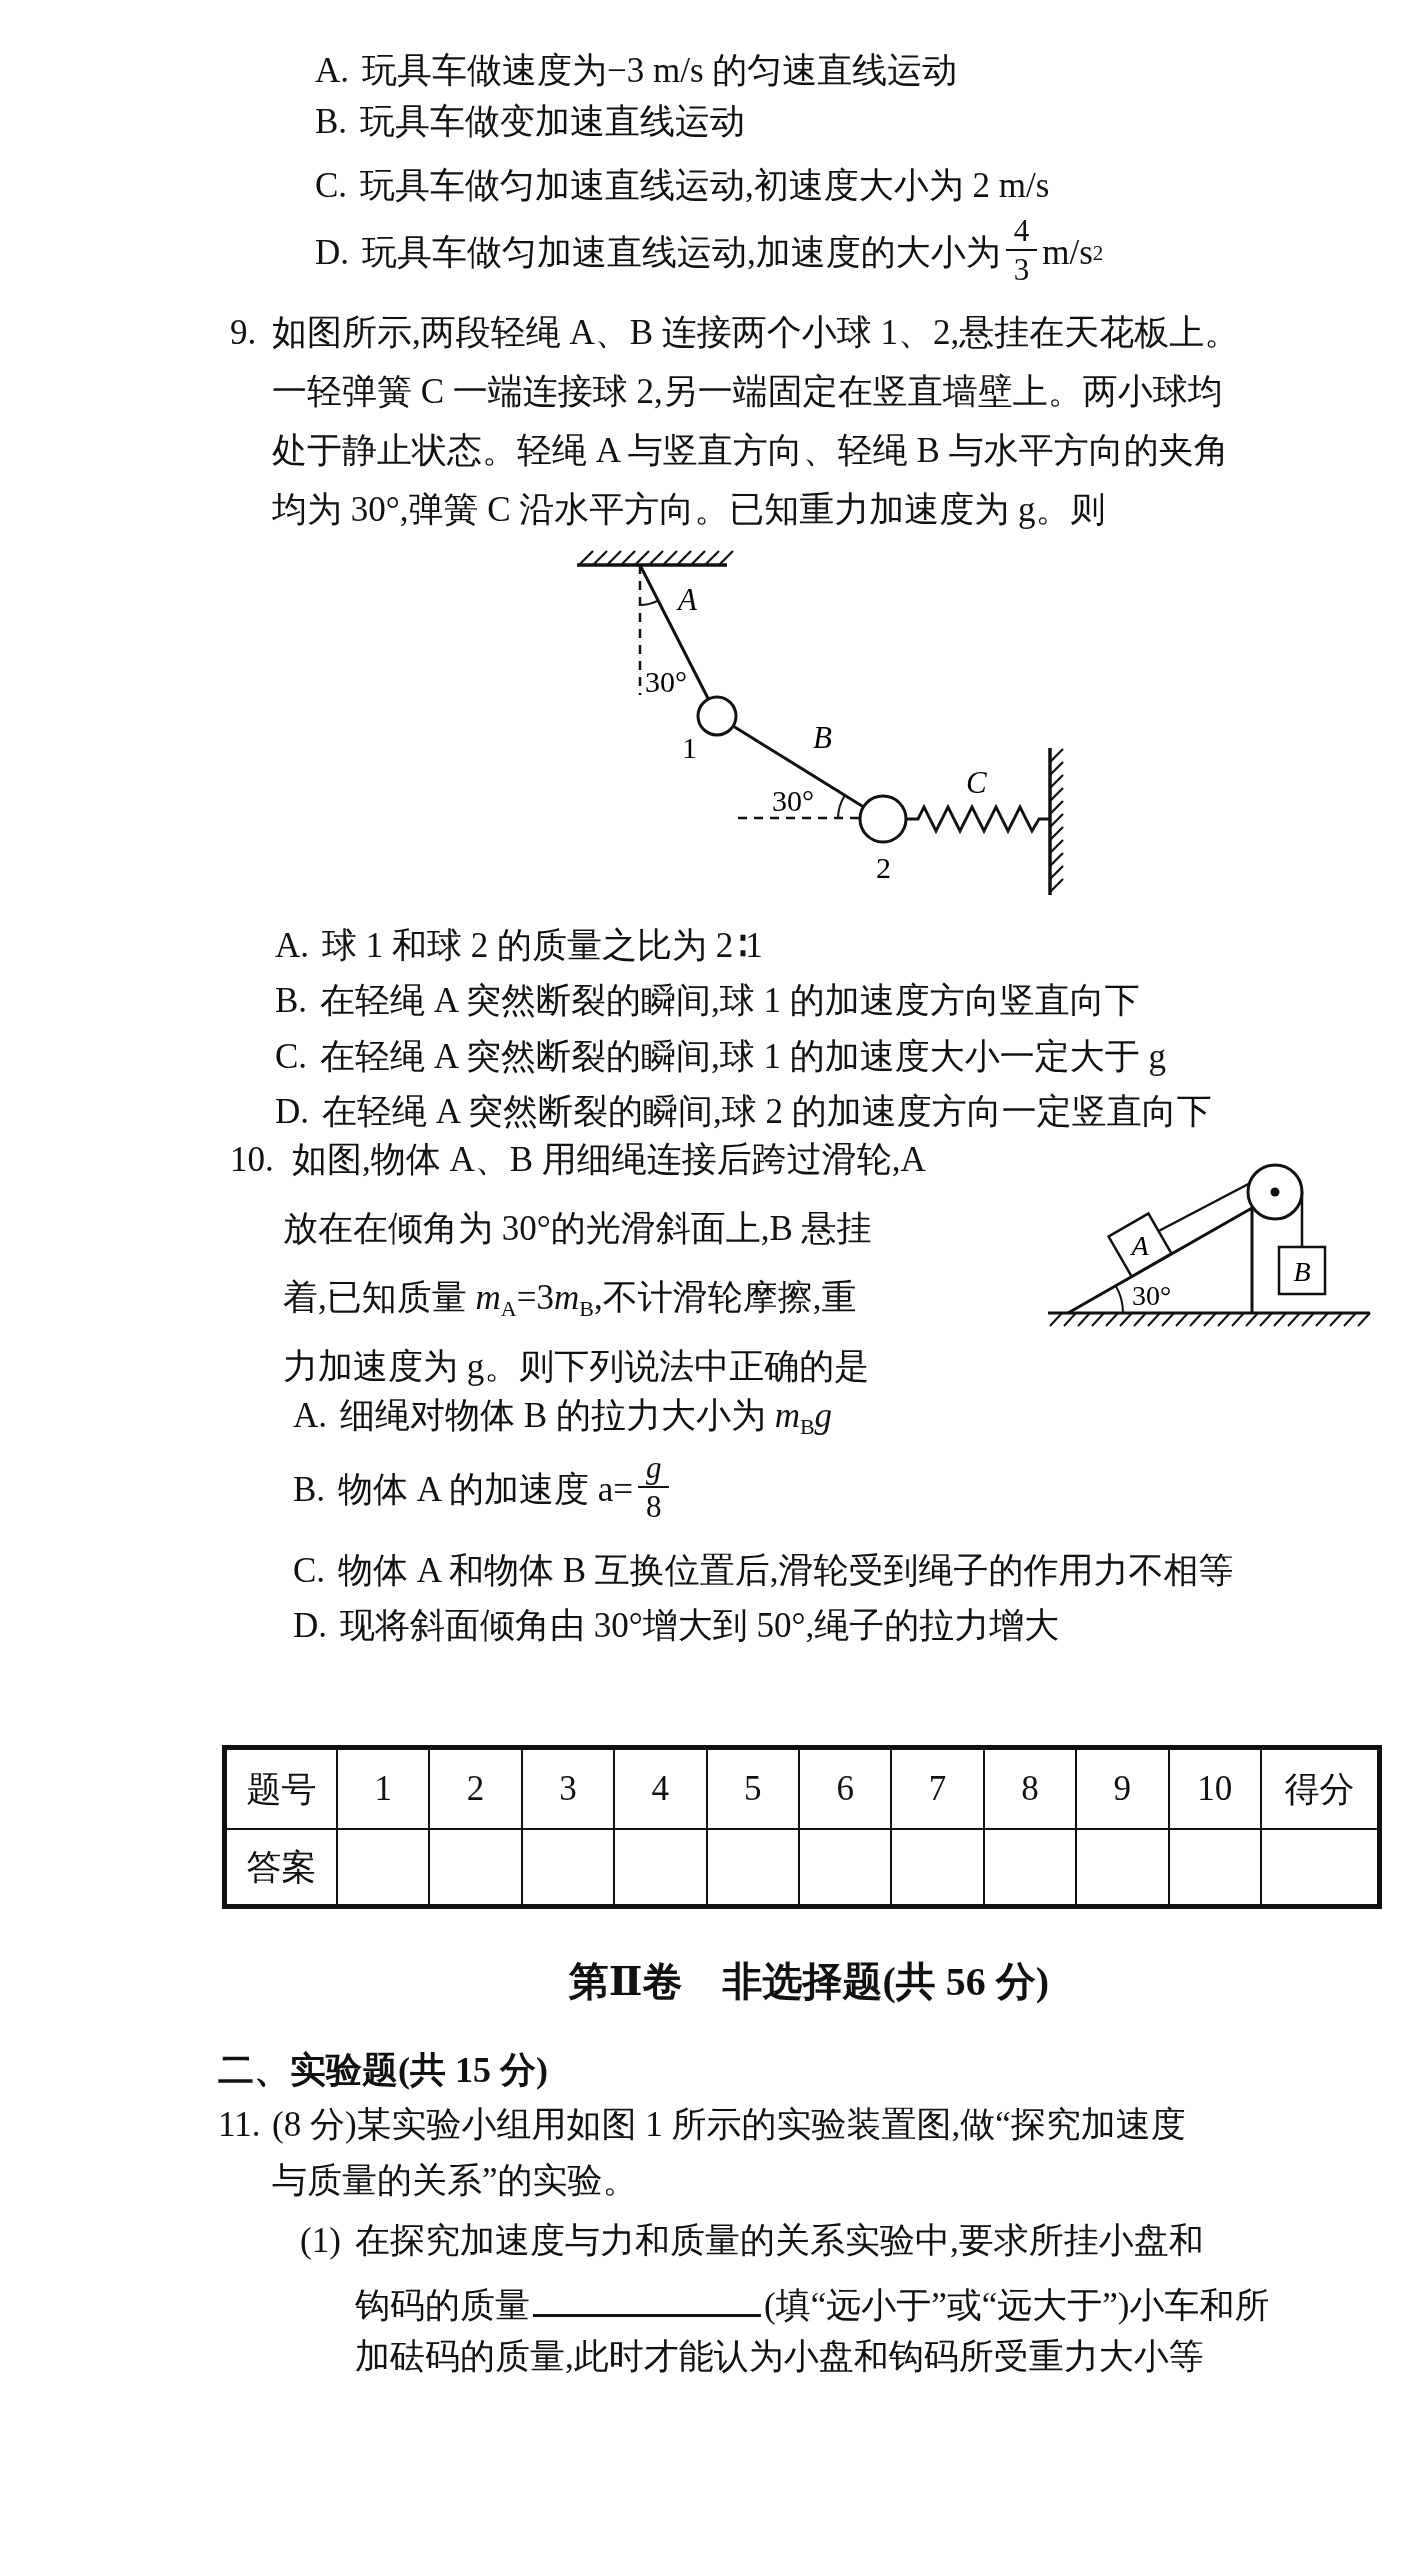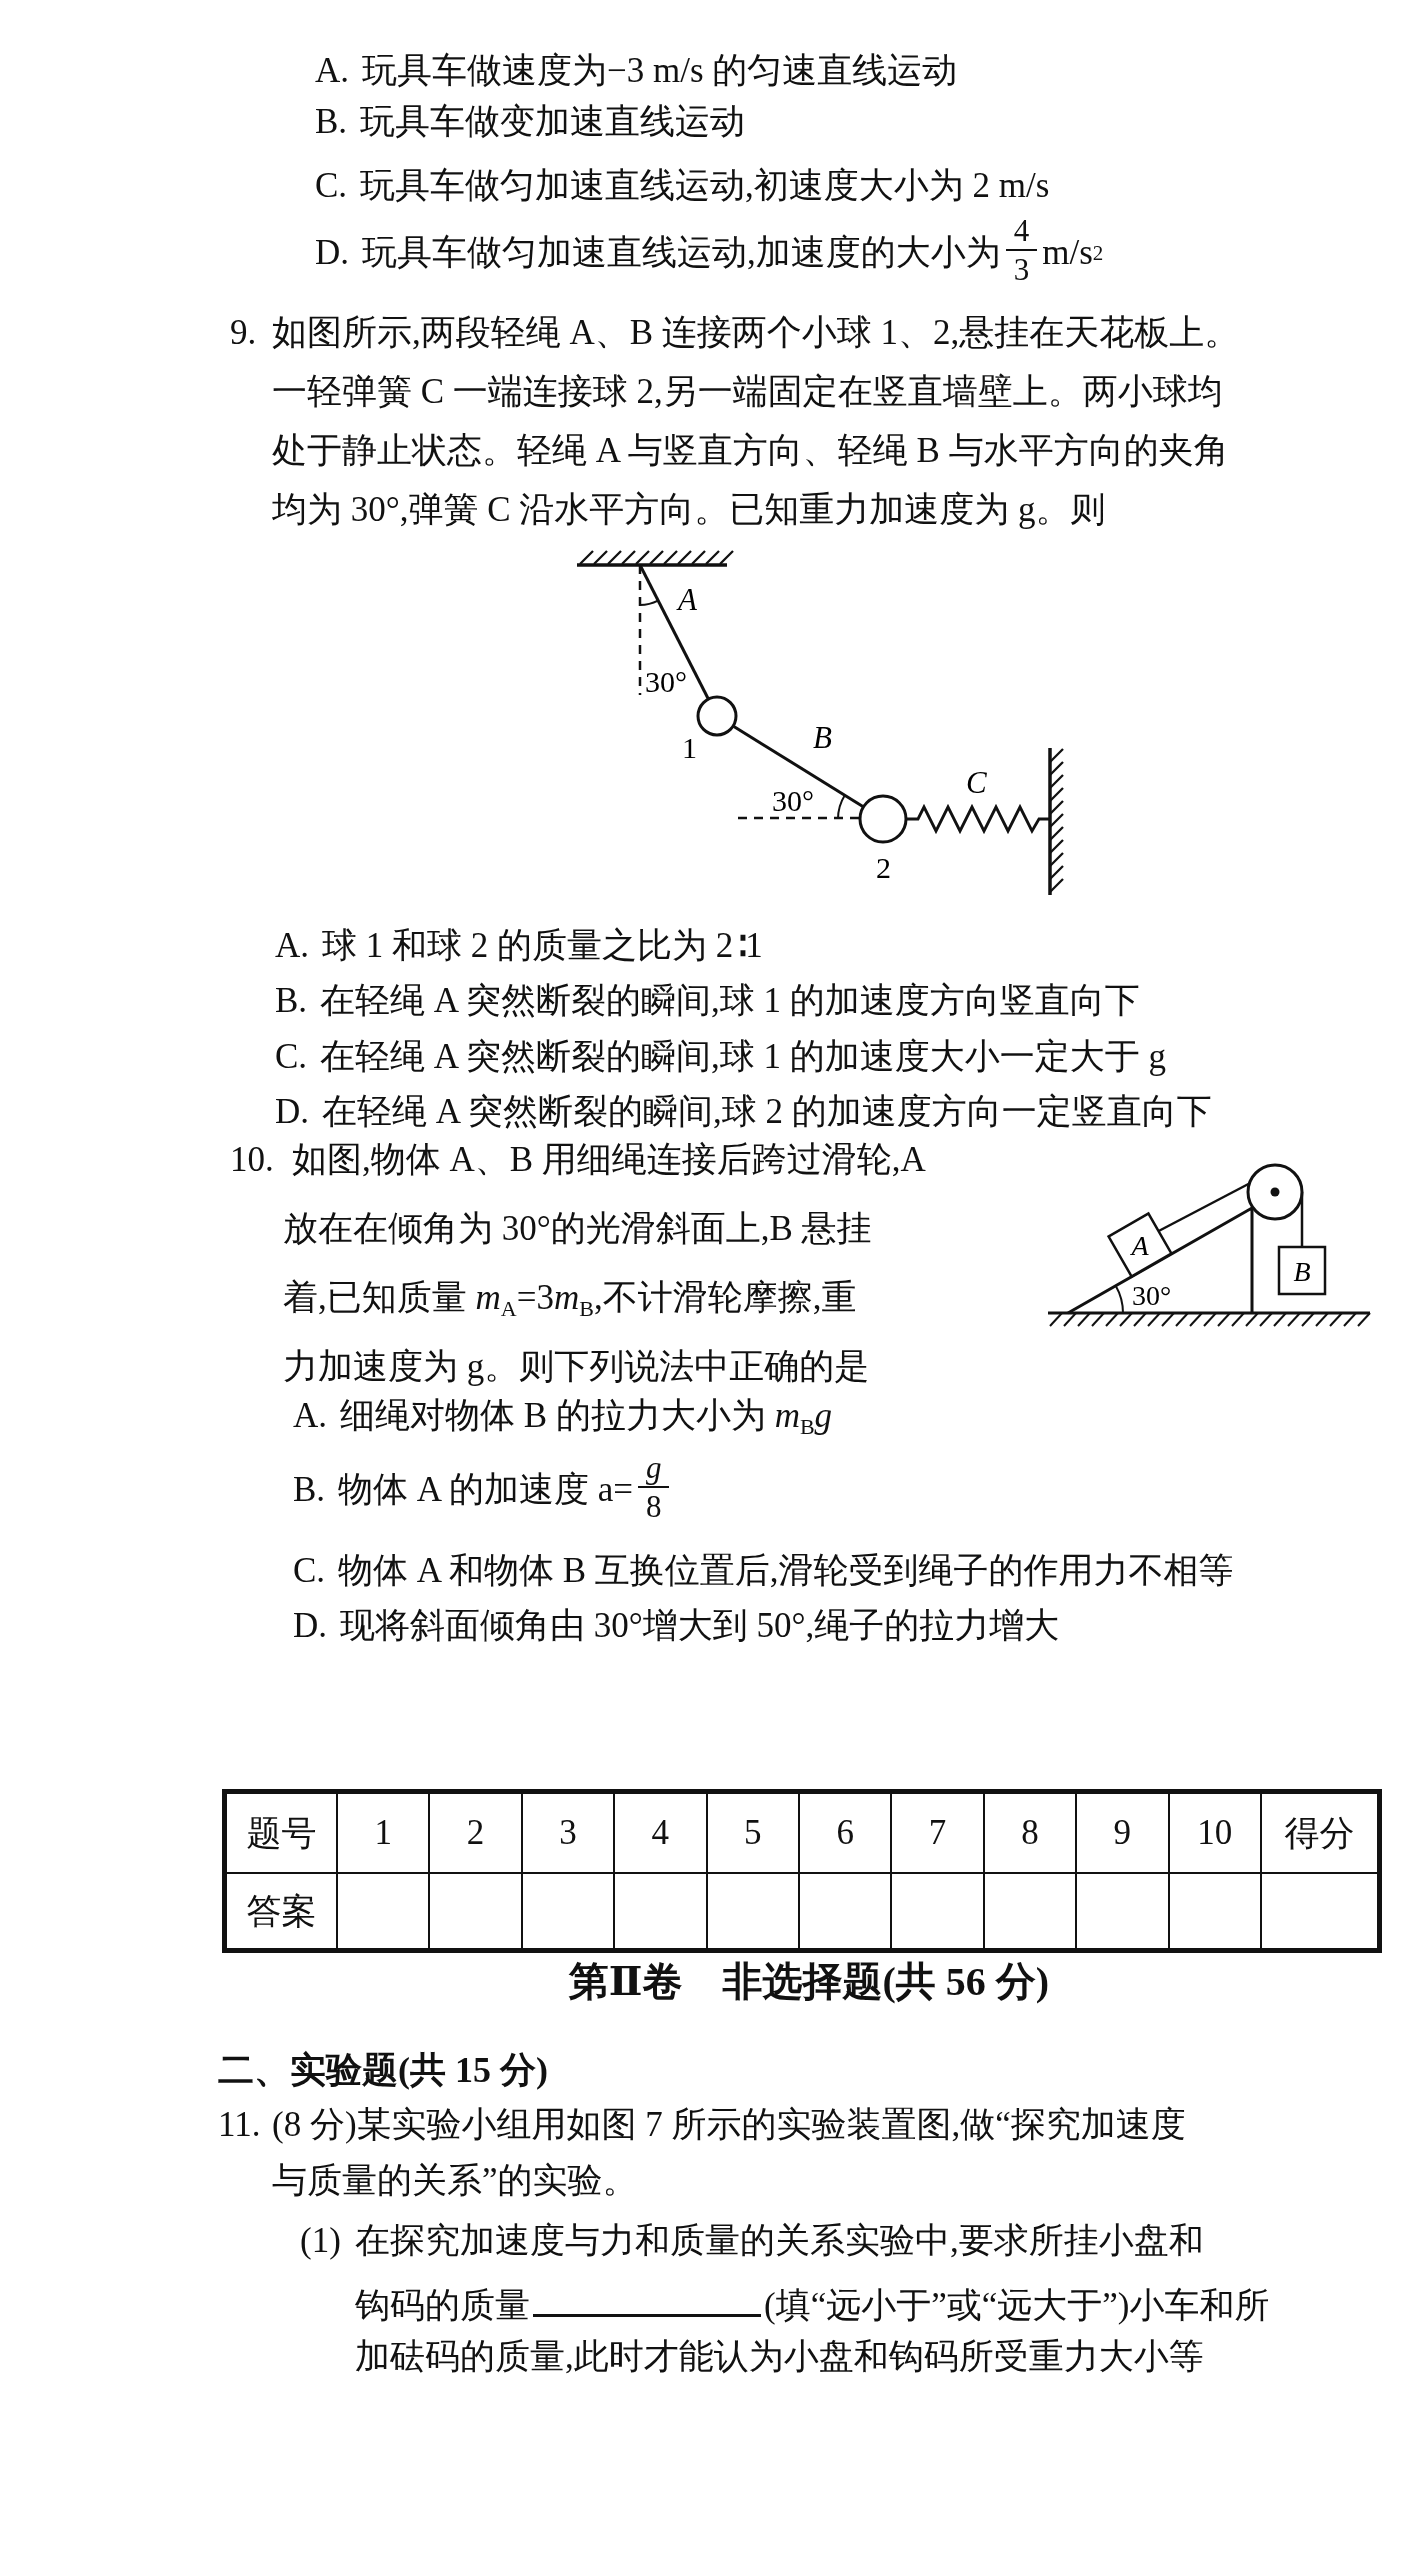--- a/index.html
+++ b/index.html
@@ -15,21 +15,21 @@
         line-height:1.08;margin:0 5px;transform:translateY(-3px);}
   .frac .num{display:block;border-bottom:2.5px solid #111;padding:0 8px 2px;}
   .frac .den{display:block;padding-top:2px;}
   .flexrow{display:flex;align-items:center;}
   .blank{display:inline-block;width:228px;height:36px;border-bottom:3px solid #111;margin:0 3px;}
   .center-wrap{position:absolute;text-align:center;}
   .h-big{font-size:41px;font-weight:bold;letter-spacing:2px;}
   .h-part{font-size:40px;font-weight:bold;}
   .h-sec{font-size:36px;font-weight:bold;}
   .footer{font-size:31px;}
-  table.anscard{border-collapse:collapse;table-layout:fixed;width:1160px;border:5px solid #111;margin-top:44px;}
+  table.anscard{border-collapse:collapse;table-layout:fixed;width:1160px;border:5px solid #111;}
   table.anscard td{border:2.5px solid #111;text-align:center;font-size:35px;padding:0;}
   table.anscard tr.hdr td{height:78px;}
   table.anscard tr.ans td{height:74px;}
   svg text{font-family:"Liberation Serif","DejaVu Serif",serif;}
 </style>
 </head>
 <body>
 
 <div class="page">
 
@@ -248,21 +248,21 @@
         <td></td>
       </tr>
     </tbody>
       </table>
   </div>
 
   <div class="center-wrap h-part" style="top:1954px;left:229px;width:1160px">第Ⅱ卷　非选择题(共 56 分)</div>
   <div class="line h-sec" style="top:2049px;left:218px">二、实验题(共 15 分)</div>
 
   <div class="line" style="top:2104px;left:218px">
-    <span class="qnum" style="width:54px">11.</span><span>(8 分)某实验小组用如图 7 所示的实验装置图,做“探究加速度</span>
+    <span class="qnum" style="width:54px">11.</span><span>(8 分)某实验小组用如图 1 所示的实验装置图,做“探究加速度</span>
   </div>
   <div class="line" style="top:2160px;left:272px">与质量的关系”的实验。</div>
   <div class="line" style="top:2220px;left:300px">
     <span class="qnum" style="width:55px">(1)</span><span>在探究加速度与力和质量的关系实验中,要求所挂小盘和</span>
   </div>
   <div class="line" style="top:2336px;left:355px">加砝码的质量,此时才能认为小盘和钩码所受重力大小等</div>
   <div class="line" style="top:2278px;left:355px">
     <span>钩码的质量</span><span class="blank"></span><span>(填“远小于”或“远大于”)小车和所</span>
   </div>
 

